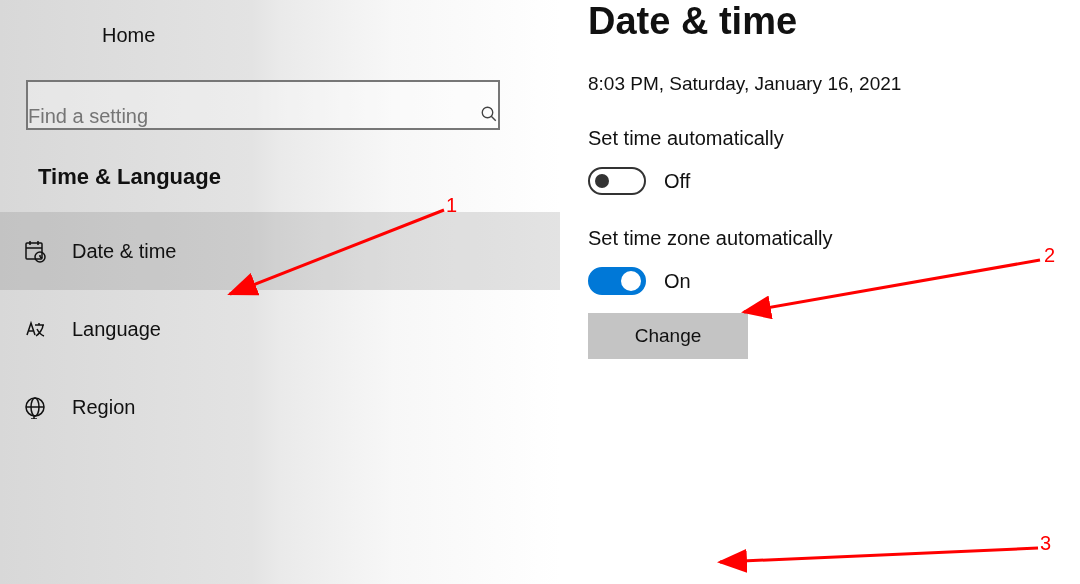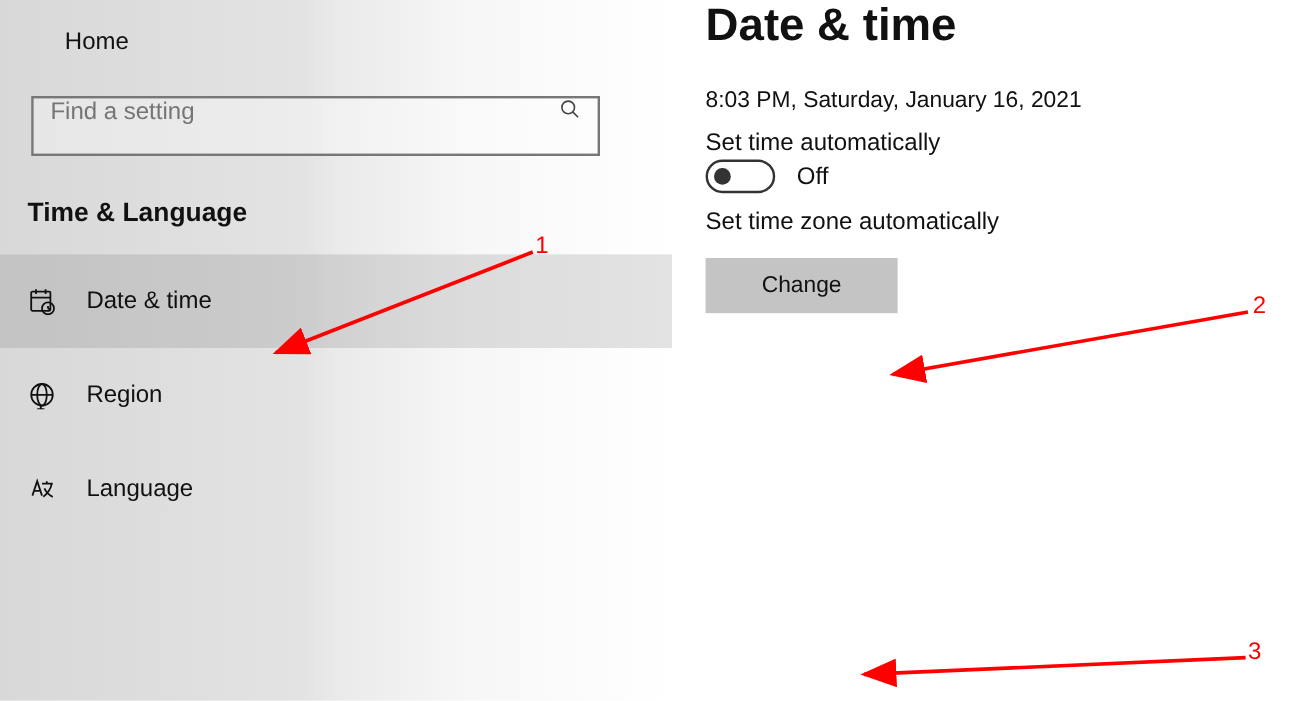--- a/index.html
+++ b/index.html
@@ -26,48 +26,49 @@
     }
     .home-row {
       display: flex;
       align-items: center;
       height: 54px;
       padding-left: 30px;
       gap: 24px;
       font-size: 20px;
       color: #111;
       cursor: pointer;
+      margin-left: 48px;
     }
     .search-box {
       margin: 18px 26px 0 26px;
       width: 474px;
       height: 50px;
       border: 2px solid #777;
       background: rgba(255,255,255,0.35);
       display: flex;
-      align-items: flex-start;
-      padding: 0 14px;
+      align-items: flex-end;
+      padding: 0 0;
     }
     .search-box input {
       flex: 1;
       border: none;
       background: transparent;
       font-size: 20px;
       color: #5f5f5f;
       outline: none;
     }
     .search-box .s-icon {
       font-size: 18px;
       color: #444;
     }
     .category-title {
       font-size: 22px;
       font-weight: 600;
       color: #111;
-      padding: 34px 0 22px 23px;
+      padding: 34px 0 22px 38px;
     }
     .nav-item {
       display: flex;
       align-items: center;
       height: 78px;
       padding-left: 22px;
       gap: 24px;
       font-size: 20px;
       color: #111;
       cursor: pointer;
@@ -106,27 +107,27 @@
       margin-top: 38px;
     }
     .datetime-now {
       font-size: 19px;
       color: #111;
       margin-top: 30px;
     }
     .setting-label {
       font-size: 20px;
       color: #111;
-      margin-top: 13px;
+      margin-top: 32px;
     }
     .toggle-row {
       display: flex;
       align-items: center;
       gap: 18px;
-      margin-top: 2px;
+      margin-top: 17px;
     }
     .toggle {
       width: 58px;
       height: 28px;
       border-radius: 14px;
       position: relative;
       cursor: pointer;
     }
     .toggle.off {
       border: 2px solid #333;
@@ -225,56 +226,62 @@
           <line x1="17" y1="16" x2="17" y2="18"></line>
           <line x1="17" y1="18" x2="19" y2="19"></line>
         </svg>
     </span>
     <span>Date &amp; time</span>
   </div>
 
   <div class="nav-item">
     <span class="nav-icon">
       <svg viewBox="0 0 24 24">
+          <path d="M4 18 L8 6 L12 18 M6 14 H10"></path>
+          <path d="M12 8 H21 M16 6 V8 M20 8 C20 12 16 17 13 19 M14 12 C16 16 18 18 21 19"></path>
+        </svg>
+    </span>
+    <span>Language</span>
+  </div>
+
+  <div class="nav-item">
+    <span class="nav-icon">
+      <svg viewBox="0 0 24 24">
           <circle cx="12" cy="12" r="9"></circle>
           <ellipse cx="12" cy="12" rx="4" ry="9"></ellipse>
           <line x1="3" y1="12" x2="21" y2="12"></line>
           <line x1="11" y1="21" x2="11" y2="24"></line>
           <line x1="8" y1="24" x2="14" y2="24"></line>
         </svg>
     </span>
     <span>Region</span>
-  </div>
-
-  <div class="nav-item">
-    <span class="nav-icon">
-      <svg viewBox="0 0 24 24">
-          <path d="M4 18 L8 6 L12 18 M6 14 H10"></path>
-          <path d="M12 8 H21 M16 6 V8 M20 8 C20 12 16 17 13 19 M14 12 C16 16 18 18 21 19"></path>
-        </svg>
-    </span>
-    <span>Language</span>
   </div>
 
 
 </div>
 
 <div class="main">
   <div class="page-title">Date &amp; time</div>
   <div class="datetime-now">8:03 PM, Saturday, January 16, 2021</div>
 
   <div class="setting-label">Set time automatically</div>
   <div class="toggle-row">
     <div class="toggle off">
         <div class="knob"></div>
       </div>
     <div class="toggle-state">Off</div>
   </div>
 
   <div class="setting-label">Set time zone automatically</div>
+  <div class="toggle-row">
+    <div class="toggle on">
+        <div class="knob"></div>
+      </div>
+    <div class="toggle-state">On</div>
+  </div>
 
   <button class="change-button">Change</button>
 </div>
 
 <svg class="annotations" width="1080" height="584">
   <defs>
     <marker id="arrowhead" markerWidth="10" markerHeight="8" refX="9" refY="4" orient="auto">
       <polygon points="0 0, 10 4, 0 8" fill="#ff0000"></polygon>
     </marker>
   </defs>

